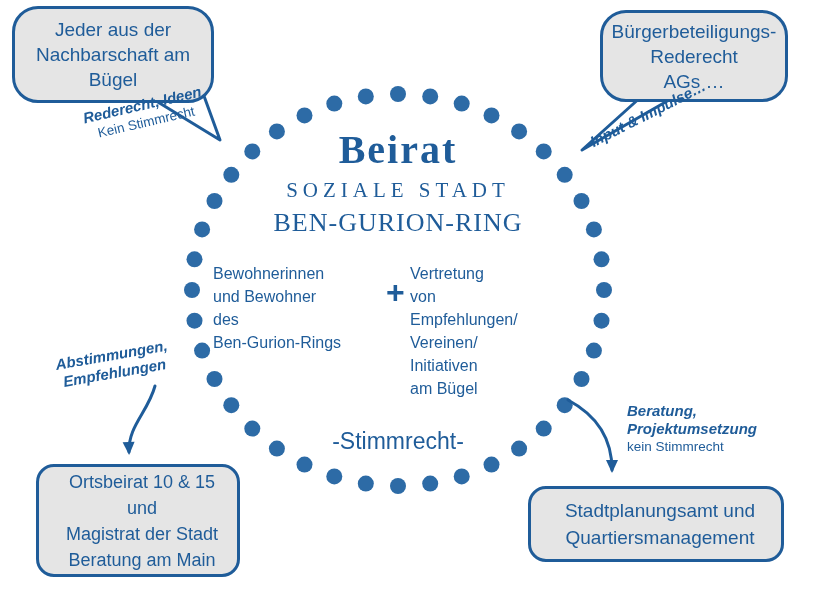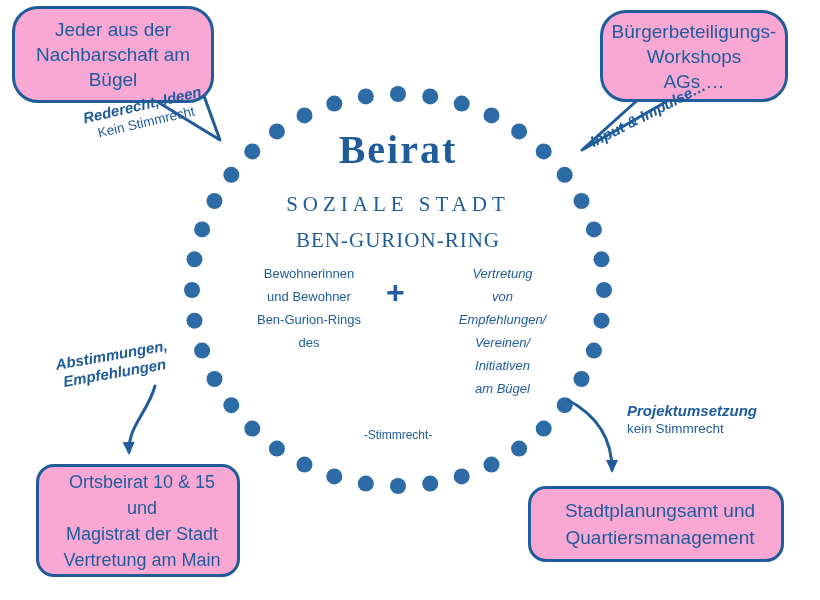--- a/index.html
+++ b/index.html
@@ -3,38 +3,38 @@
 <meta charset="utf-8">
 <style>
   * { margin:0; padding:0; box-sizing:border-box; }
   html,body { background:#ffffff; font-family:"Liberation Sans", sans-serif; }
   #canvas { position:relative; width:820px; height:600px; background:#ffffff; color:#1f5c99; overflow:hidden; }
   #overlay { position:absolute; left:0; top:0; width:820px; height:600px; }
   #overlay .tail { fill:#ffffff; stroke:#1f5c99; stroke-width:3; stroke-linejoin:round; }
   #overlay .arrow { fill:none; stroke:#1f5c99; stroke-width:3; stroke-linecap:round; }
   #overlay #arrowhead-path { fill:#1f5c99; }
 
-  .bubble, .rbox { position:absolute; background:#f9a8d4; border:3px solid #1f5c99;
+  .bubble, .rbox { position:absolute; background:#e5e5e5; border:3px solid #1f5c99;
     display:flex; flex-direction:column; justify-content:center; text-align:center; }
   .bubble { border-radius:26px; }
   .rbox { border-radius:18px; }
   .bubble .bline { font-size:19px; line-height:25px; }
   .rbox .bline { font-size:18px; line-height:26px;padding-left:8px; }
   .rbox.wide .bline { font-size:19px; line-height:27px; }
 
   .center-title { position:absolute; left:238px; top:126px; width:320px; text-align:center;font-family:Liberation Serif, serif; }
   .center-title .title { font-size:40px; font-weight:bold; letter-spacing:2px; }
-  .center-title .sub1 { font-size:21px; letter-spacing:5px; margin-top:19px; }
-  .center-title .sub2 { font-size:21px; letter-spacing:1px; margin-top:11px; }
+  .center-title .sub1 { font-size:21px; letter-spacing:5px; margin-top:5px; }
+  .center-title .sub2 { font-size:26px; letter-spacing:1px; margin-top:5px; }
 
-  .col { position:absolute; text-align:center; font-size:13px; line-height:23px; }
+  .col { position:absolute; text-align:left; font-size:16px; line-height:23px; }
   #left-col  { left:213px; top:262px; width:192px; }
-  #right-col { left:420px; top:262px; width:165px;font-style:italic; }
+  #right-col { left:410px; top:262px; width:165px; }
   #plus-sign { position:absolute; left:386px; top:274px; font-size:32px; font-weight:bold; }
-  #stimmrecht { position:absolute; left:300px; top:428px; width:196px; text-align:center; font-size:12px; }
+  #stimmrecht { position:absolute; left:300px; top:428px; width:196px; text-align:center; font-size:23px; }
 
   .annot { position:absolute; transform-origin:left top; text-align:center; }
   .annot .bold { font-weight:bold; font-style:italic; font-size:15px; line-height:18px; }
   .annot .norm { font-size:13.5px; line-height:17px; }
   #annot-tl { left:72px; top:112px; width:140px; transform:rotate(-13deg); }
   #annot-tr { left:577px; top:140px; width:150px; transform:rotate(-27deg); }
   #annot-bl { left:44px; top:358px; width:134px; transform:rotate(-10deg); }
   #annot-br { left:627px; top:402px; width:160px; text-align:left; }
 </style>
 </head>
@@ -97,47 +97,47 @@
   </svg>
 
   <div class="bubble" style="left:12px;top:6px;width:202px;height:97px;">
     <div class="bline">Jeder aus der</div>
     <div class="bline">Nachbarschaft am</div>
     <div class="bline">Bügel</div>
   </div>
 
   <div class="bubble" style="left:600px;top:10px;width:188px;height:92px;">
     <div class="bline">Bürgerbeteiligungs-</div>
-    <div class="bline">Workshops</div>
+    <div class="bline">Rederecht</div>
     <div class="bline">AGs …</div>
   </div>
 
   <div class="rbox" style="left:36px;top:464px;width:204px;height:113px;">
     <div class="bline">Ortsbeirat 10 &amp; 15</div>
     <div class="bline">und</div>
     <div class="bline">Magistrat der Stadt</div>
-    <div class="bline">Vertretung am Main</div>
+    <div class="bline">Beratung am Main</div>
   </div>
 
   <div class="rbox wide" style="left:528px;top:486px;width:256px;height:76px;">
     <div class="bline">Stadtplanungsamt und</div>
     <div class="bline">Quartiersmanagement</div>
   </div>
 
   <div class="center-title">
     <div class="title">Beirat</div>
     <div class="sub1">SOZIALE STADT</div>
     <div class="sub2">BEN-GURION-RING</div>
   </div>
 
   <div class="col" id="left-col">
     <div>Bewohnerinnen</div>
     <div>und Bewohner</div>
+    <div>des</div>
     <div>Ben-Gurion-Rings</div>
-    <div>des</div>
   </div>
 
   <div id="plus-sign">+</div>
 
   <div class="col" id="right-col">
     <div>Vertretung</div>
     <div>von</div>
     <div>Empfehlungen/</div>
     <div>Vereinen/</div>
     <div>Initiativen</div>
@@ -154,17 +154,18 @@
   <div class="annot" id="annot-tr">
     <div class="bold">Input &amp; Impulse…</div>
   </div>
 
   <div class="annot" id="annot-bl">
     <div class="bold">Abstimmungen,</div>
     <div class="bold">Empfehlungen</div>
   </div>
 
   <div class="annot" id="annot-br">
+    <div class="bold">Beratung,</div>
     <div class="bold">Projektumsetzung</div>
     <div class="norm">kein Stimmrecht</div>
   </div>
 
 </div>
 
 </body></html>

